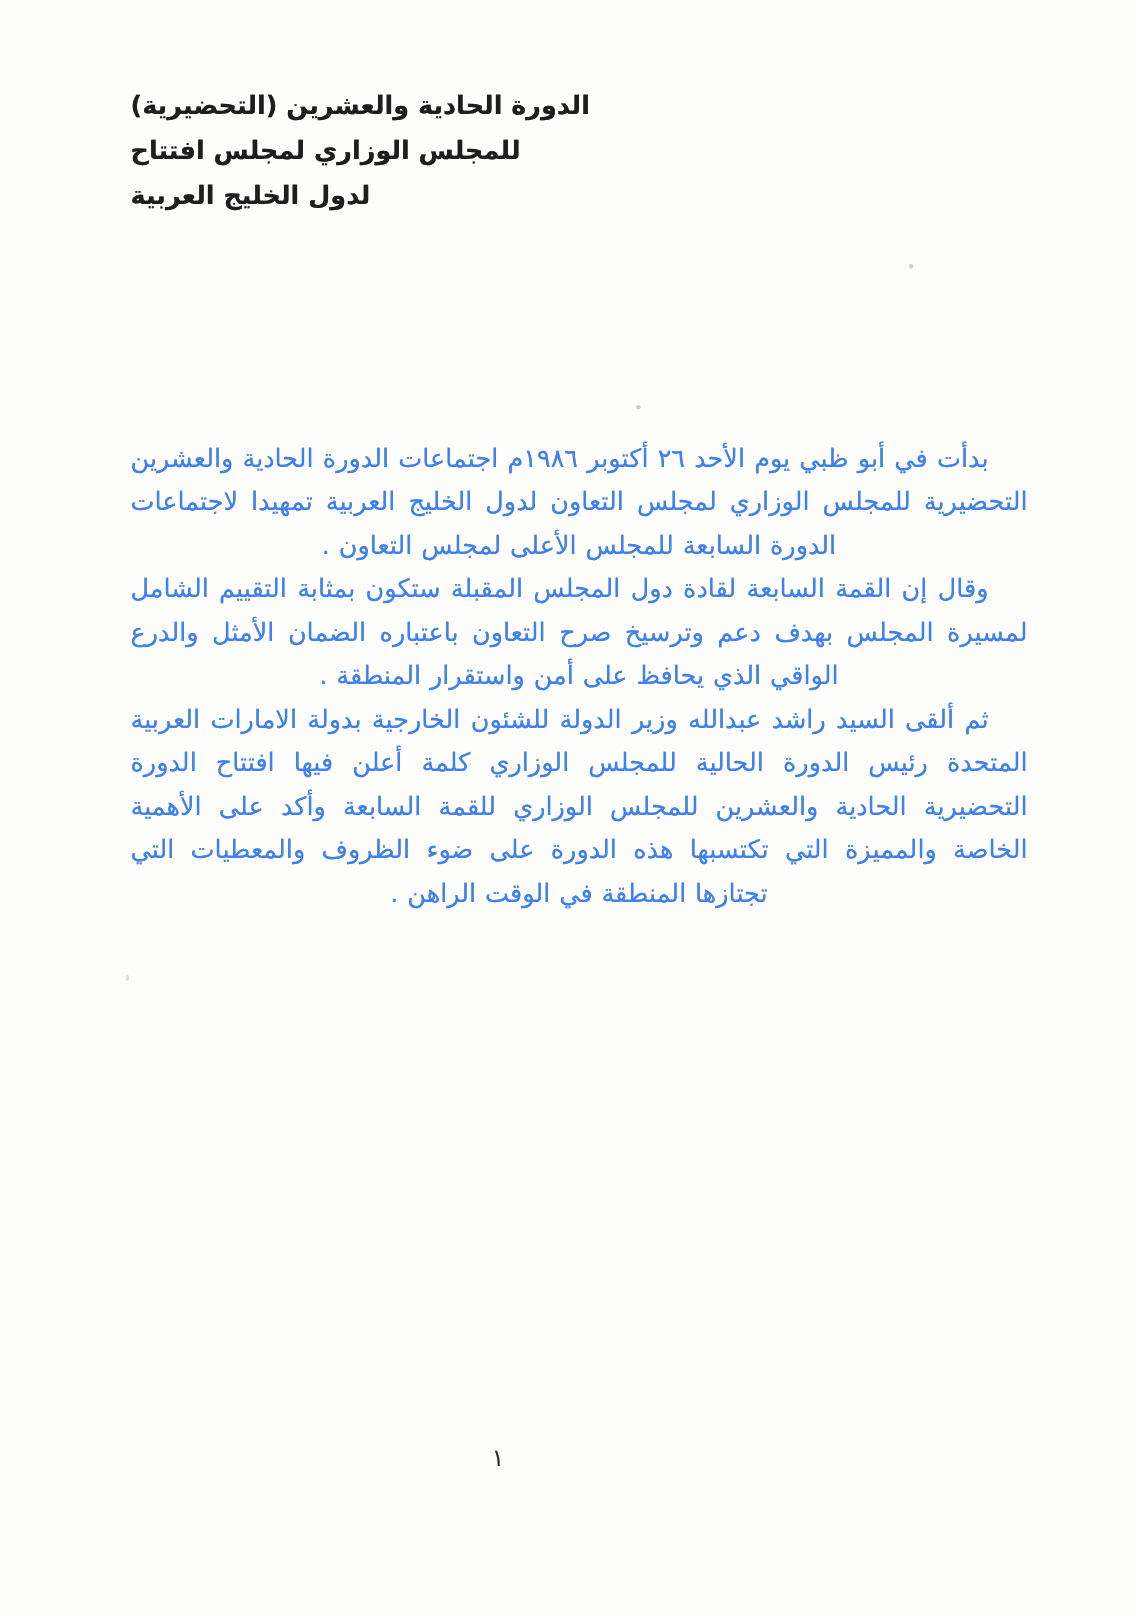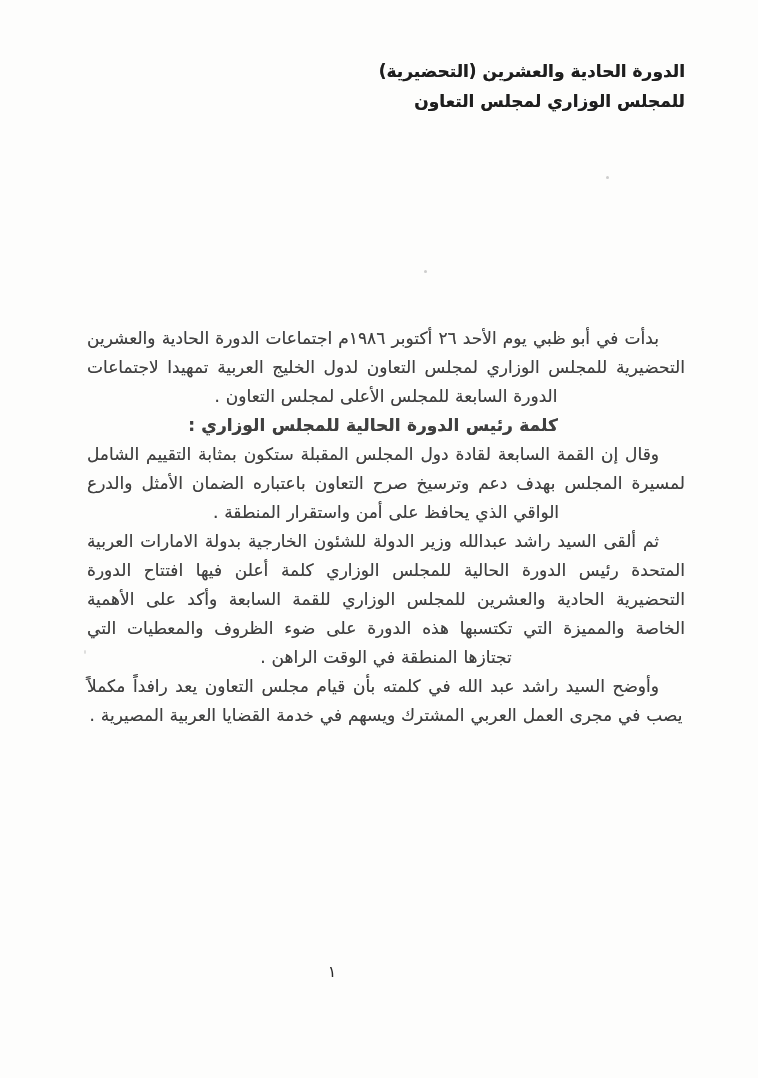--- a/index.html
+++ b/index.html
@@ -16,39 +16,38 @@
     color: #1e1e1e;
     overflow: hidden;
   }
   
   .doc-title {
     position: absolute;
     top: 56px;
     left: 87px;
     right: 73px;
     direction: rtl;
-    text-align: right;
+    text-align: left;
     font-weight: bold;
     font-size: 17px;
     line-height: 30px;
     letter-spacing: 0.2px;
     text-shadow: 0 0 0.4px rgba(10,10,10,0.65);
   }
   
   .content {
     position: absolute;
     top: 292px;
     left: 87px;
     right: 73px;
     direction: rtl;
     font-size: 17px;
     line-height: 29px;
     text-shadow: 0 0 0.35px rgba(30,30,30,0.5);
-    color: #404040;
-    margin-top: 32px;
+    color: #3b82f6;
   }
   .content p {
     margin: 0;
     text-align: justify;
     text-align-last: center;
     text-indent: 26px;
     word-spacing: 0.5px;
   }
   .section-heading {
     margin: 26px 0 20px 0;
@@ -85,28 +84,27 @@
 <body>
 
 <div class="page">
 
   <div class="speck speck-1"></div>
   <div class="speck speck-2"></div>
   <div class="speck speck-3"></div>
 
   <div class="doc-title">
     <div>الدورة الحادية والعشرين (التحضيرية)</div>
-    <div>للمجلس الوزاري لمجلس التعاون</div>
+    <div>للمجلس الوزاري لمجلس افتتاح</div>
+    <div>لدول الخليج العربية</div>
   </div>
 
   <div class="content">
     <p>بدأت في أبو ظبي يوم الأحد ٢٦ أكتوبر ١٩٨٦م اجتماعات الدورة الحادية والعشرين التحضيرية للمجلس الوزاري لمجلس التعاون لدول الخليج العربية تمهيدا لاجتماعات الدورة السابعة للمجلس الأعلى لمجلس التعاون .</p>
 
-    <p class="section-heading">كلمة رئيس الدورة الحالية للمجلس الوزاري :</p>
 
     <p>وقال إن القمة السابعة لقادة دول المجلس المقبلة ستكون بمثابة التقييم الشامل لمسيرة المجلس بهدف دعم وترسيخ صرح التعاون باعتباره الضمان الأمثل والدرع الواقي الذي يحافظ على أمن واستقرار المنطقة .</p>
     <p>ثم ألقى السيد راشد عبدالله وزير الدولة للشئون الخارجية بدولة الامارات العربية المتحدة رئيس الدورة الحالية للمجلس الوزاري كلمة أعلن فيها افتتاح الدورة التحضيرية الحادية والعشرين للمجلس الوزاري للقمة السابعة وأكد على الأهمية الخاصة والمميزة التي تكتسبها هذه الدورة على ضوء الظروف والمعطيات التي تجتازها المنطقة في الوقت الراهن .</p>
-    <p>وأوضح السيد راشد عبد الله في كلمته بأن قيام مجلس التعاون يعد رافداً مكملاً يصب في مجرى العمل العربي المشترك ويسهم في خدمة القضايا العربية المصيرية .</p>
   </div>
 
   <div class="page-number">١</div>
 
 </div>
 
 </body></html>

